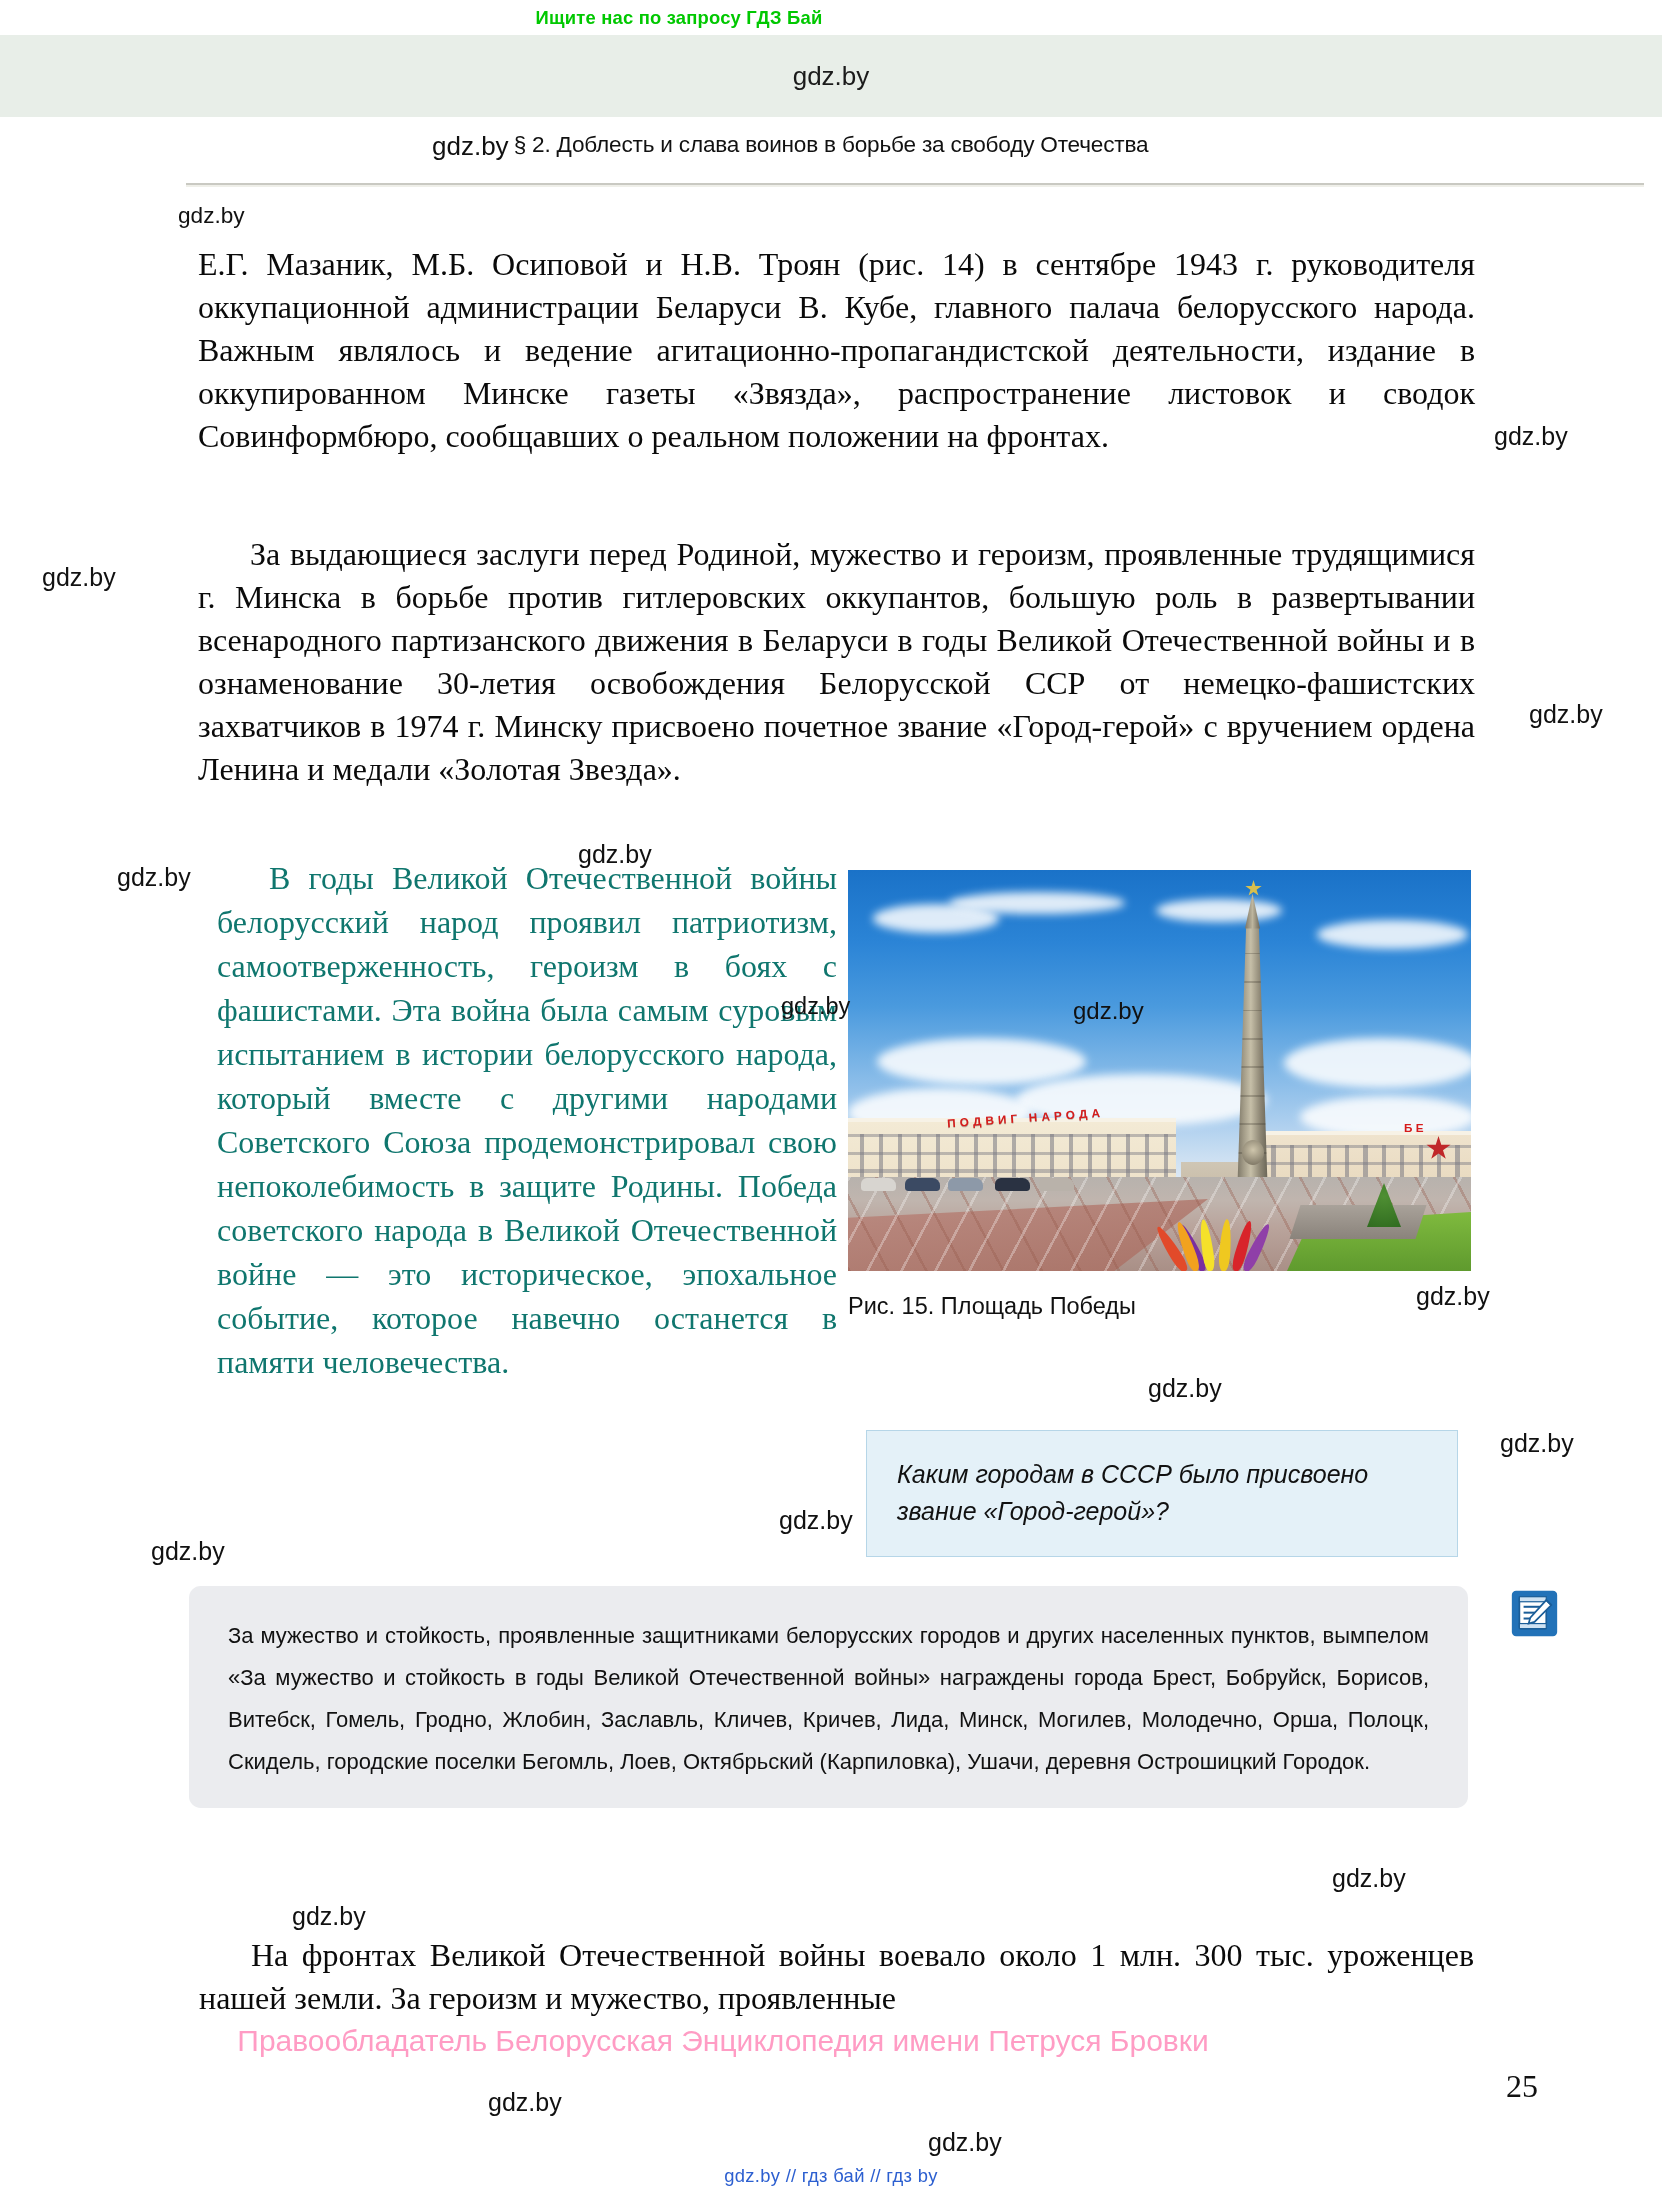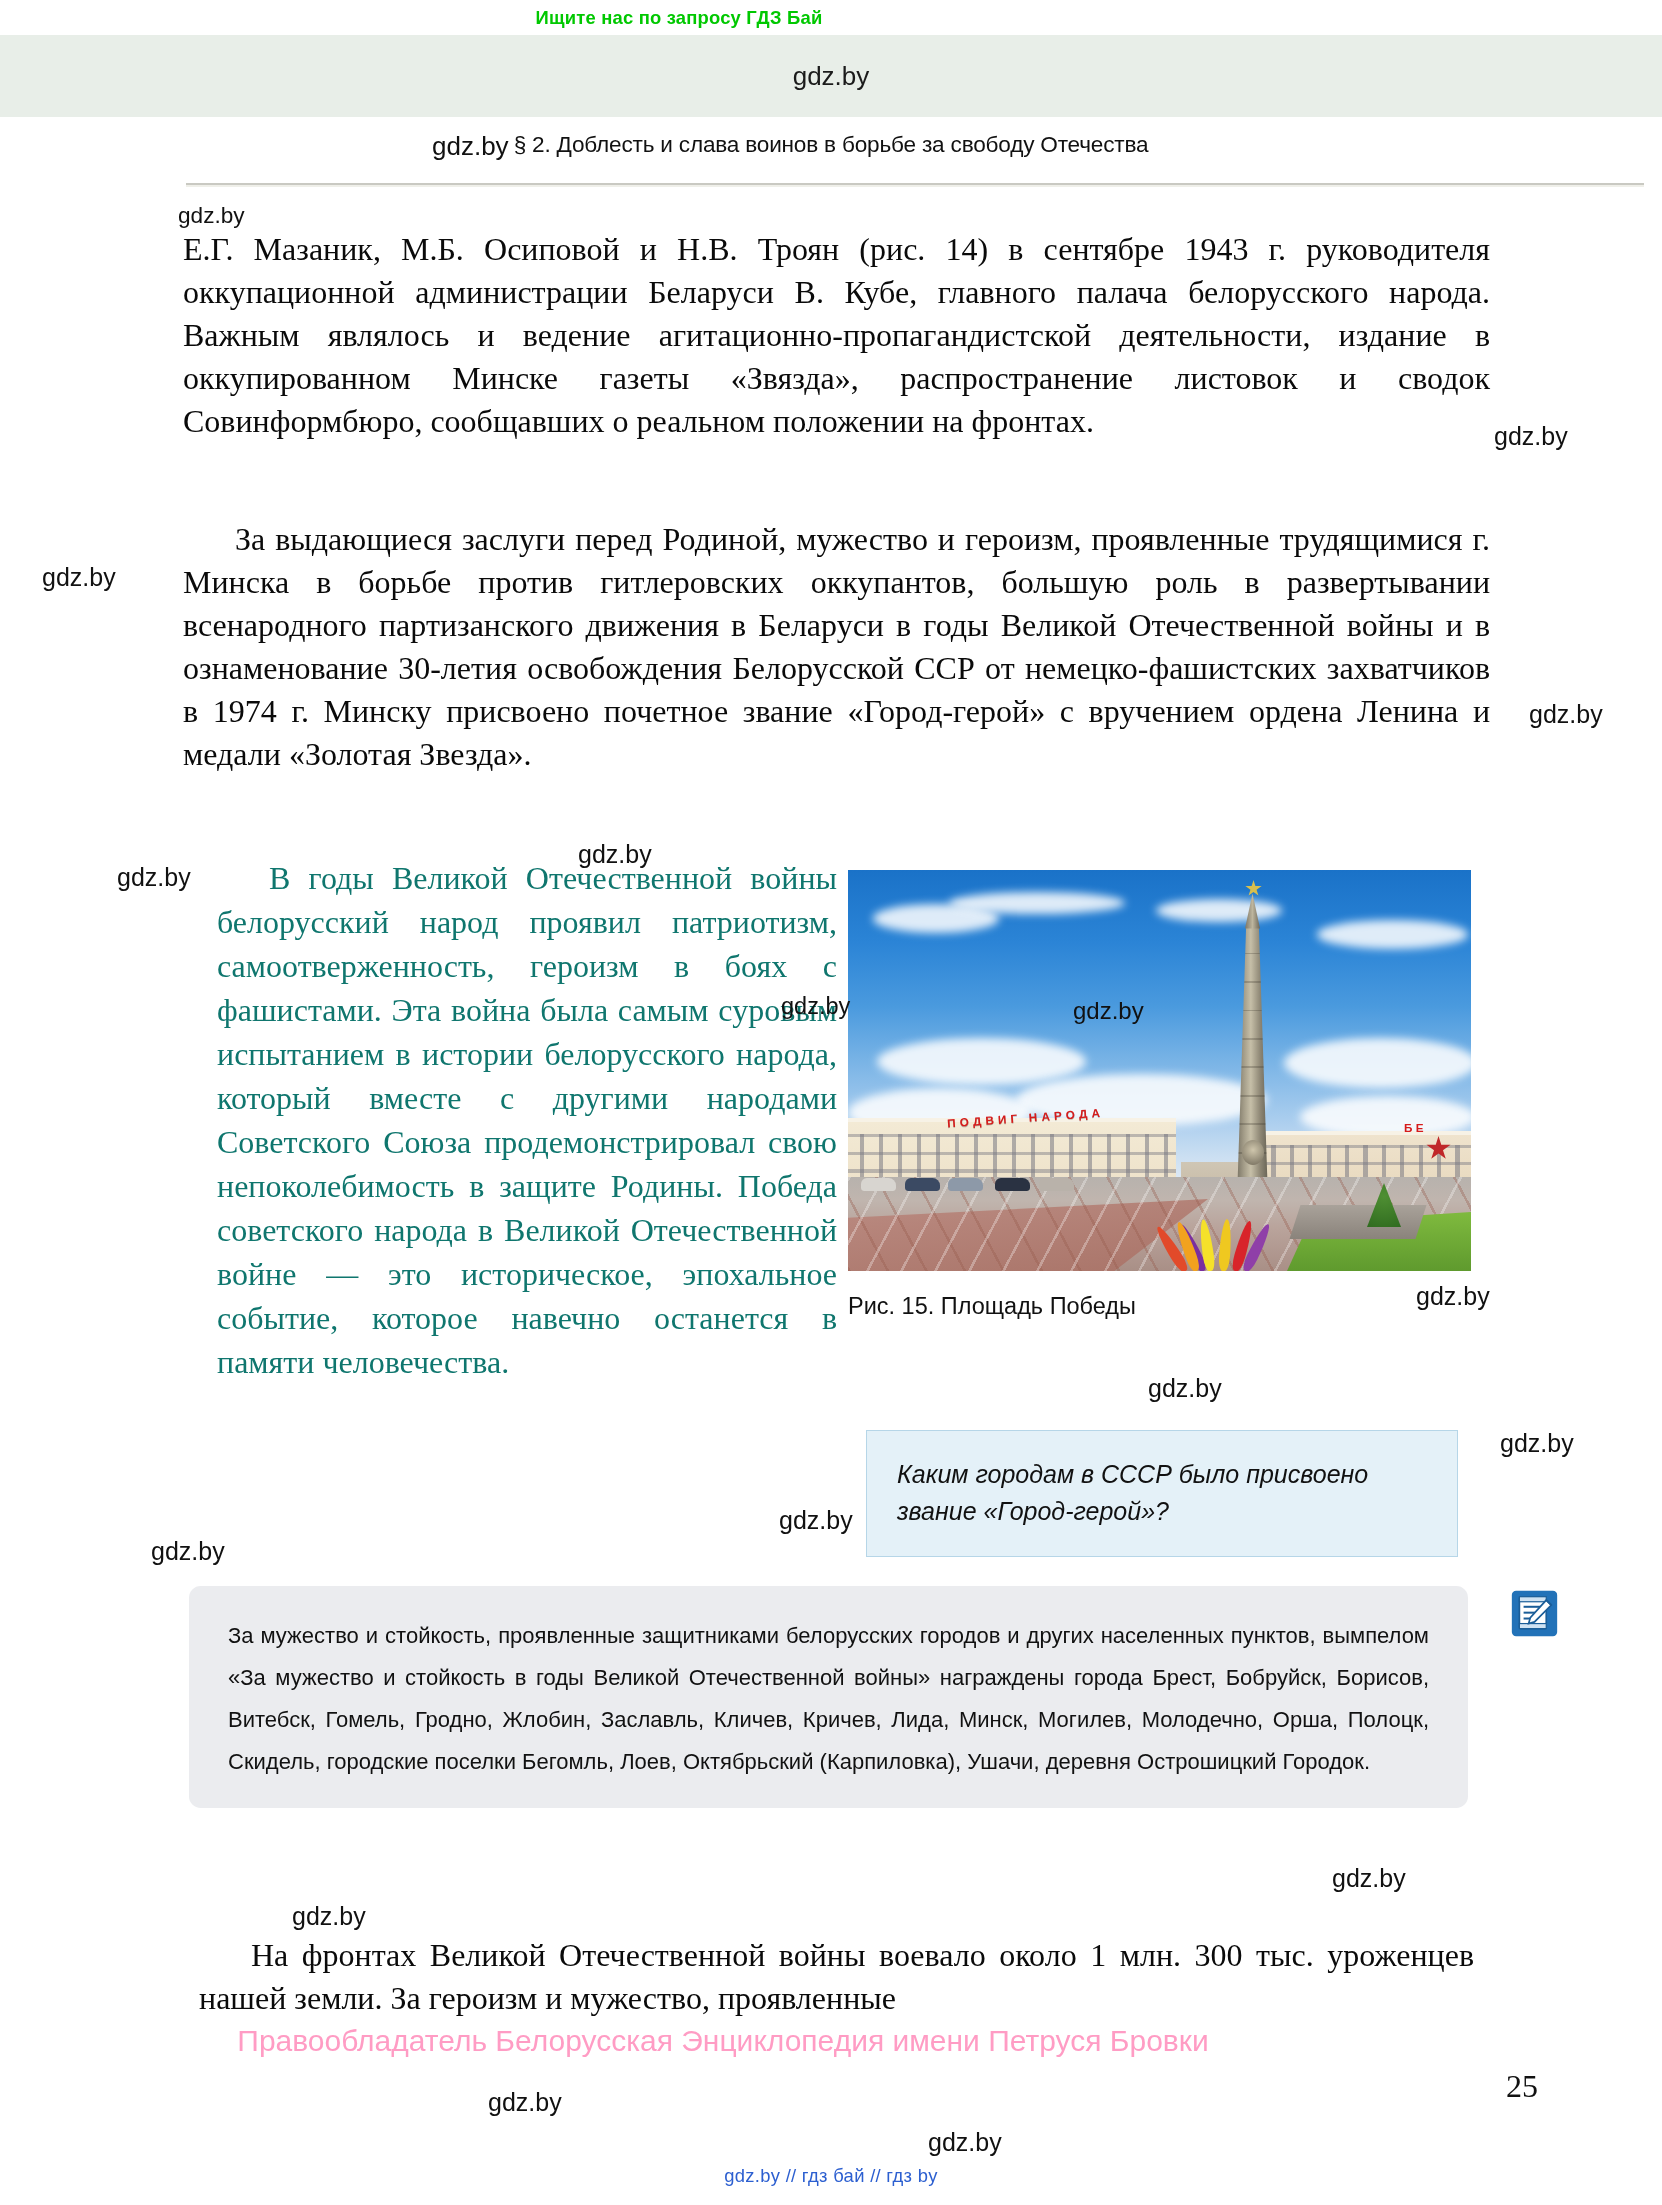--- a/index.html
+++ b/index.html
@@ -75,21 +75,21 @@
   .col {
     position: absolute;
     left: 183px;
     width: 1307px;
     font-size: 32px;
     line-height: 43px;
     color: #0a0a0a;
     text-align: justify;
     font-family: "Liberation Serif", serif;
   }
-  .col p { margin: 0; }
+  .col p { margin: 15px; }
   .p1 { top: 228px; }
   .p2 { top: 518px; }
 
   
   .col-narrow {
     position: absolute;
     left: 183px;
     top: 856px;
     width: 620px;
     font-size: 32px;

